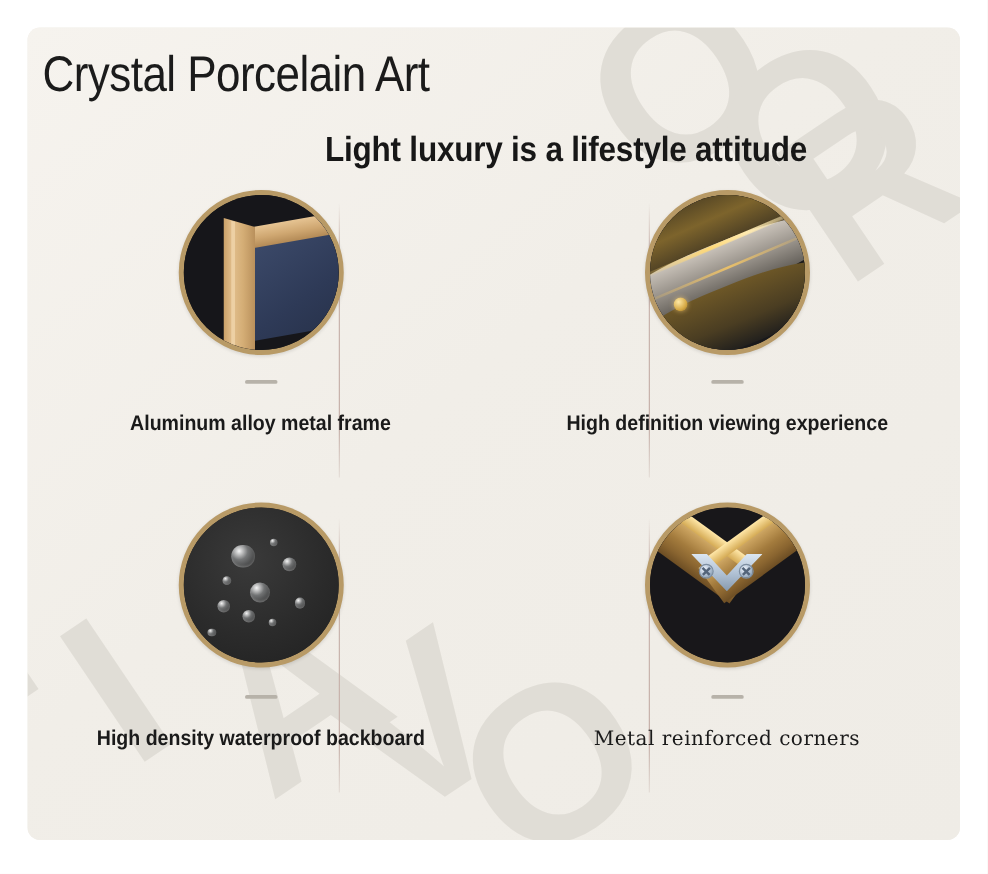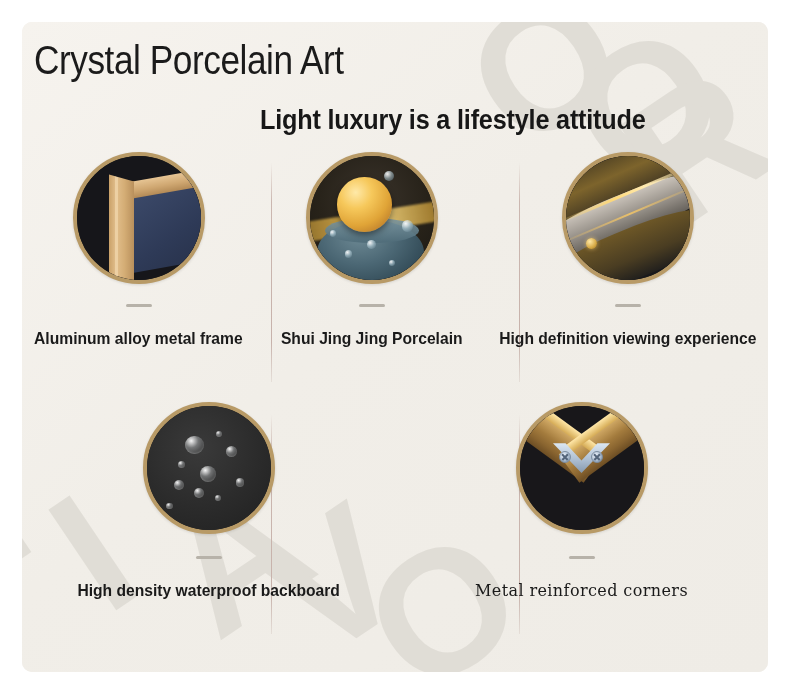--- a/index.html
+++ b/index.html
@@ -369,38 +369,20 @@
                 <div class="navy"></div>
                 <div class="bar-h"></div>
                 <div class="bar-v"></div>
                 <div class="edge"></div>
               </div>
             </div>
             <div class="dash"></div>
             <div class="label">Aluminum alloy metal frame</div>
           </div>
 
-          <div class="cell">
-            <div class="circle-wrap">
-              <div class="art a2">
-                <div class="beam"></div>
-                <div class="dish"></div>
-                <div class="dish-top"></div>
-                <div class="sphere"></div>
-                <div class="drop d1"></div>
-                <div class="drop d2"></div>
-                <div class="drop d3"></div>
-                <div class="drop d4"></div>
-                <div class="drop d5"></div>
-                <div class="drop d6"></div>
-              </div>
-            </div>
-            <div class="dash"></div>
-            <div class="label">Shui Jing Jing Porcelain</div>
-          </div>
 
           <div class="cell">
             <div class="circle-wrap">
               <div class="art a3">
                 <div class="sw band1"></div>
                 <div class="sw band2"></div>
                 <div class="sw band3"></div>
                 <div class="ray"></div>
                 <div class="ray2"></div>
                 <div class="dot"></div>

